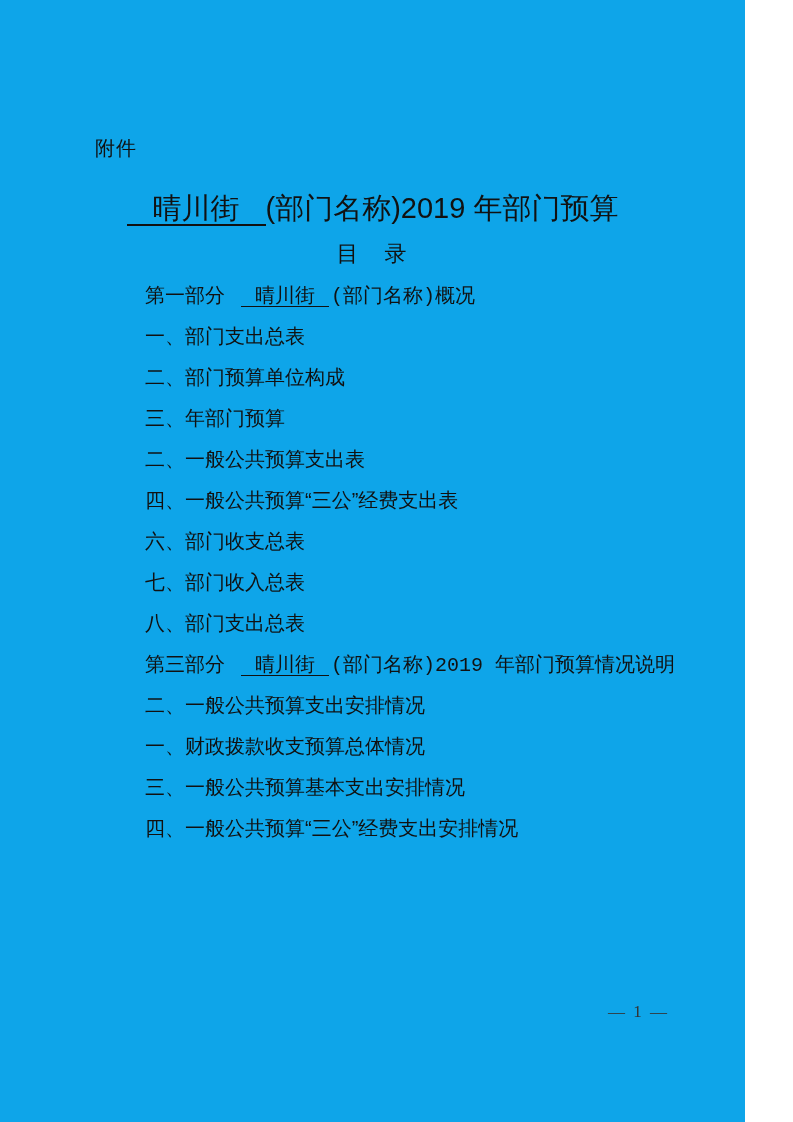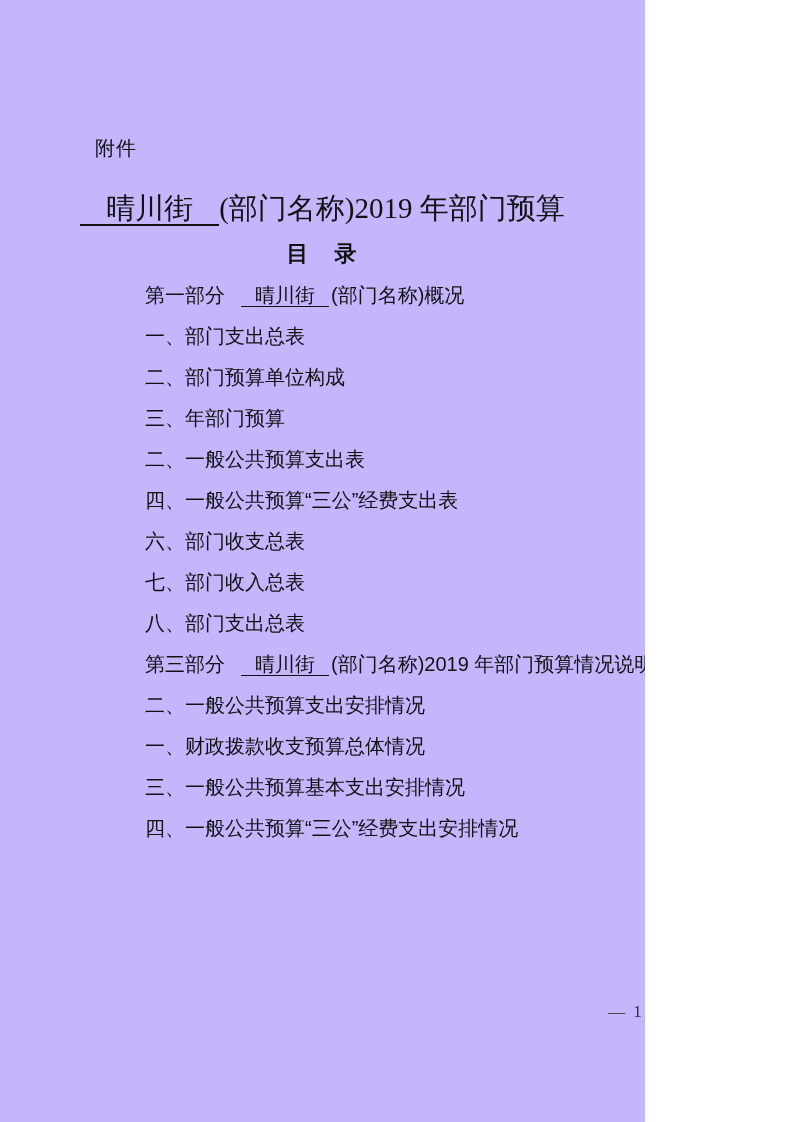--- a/index.html
+++ b/index.html
@@ -2,59 +2,59 @@
 <html><head>
 <meta charset="utf-8">
 <style>
   html, body {
     margin: 0;
     padding: 0;
     background: #ffffff;
   }
   .page {
     position: relative;
-    width: 645px;
+    width: 745px;
     height: 1122px;
-    background: #c4b5fd;
+    background: #0ea5e9;
     overflow: hidden;
     font-family: "Liberation Sans", "DejaVu Sans", sans-serif;
     color: #111111;
   }
   .attachment {
     position: absolute;
     left: 95px;
     top: 136px;
     font-size: 20px;
     line-height: 24px;
     letter-spacing: 1px;
   }
   .doc-title {
     position: absolute;
     left: 0;
     right: 0;
     top: 190px;
     text-align: center;
-    font-family: Liberation Serif, serif;
+    font-family: Liberation Sans, sans-serif;
     font-size: 29px;
     line-height: 36px;
     white-space: nowrap;
   }
   .title-underlined {
     padding: 0 26px;
     border-bottom: 2px solid #111111;
   }
   .toc-heading {
     position: absolute;
     left: 0;
     right: 0;
     top: 240px;
     text-align: center;
     font-size: 22px;
     line-height: 28px;
-    font-weight: bold;
+    font-weight: normal;
     letter-spacing: 2px;
   }
   .toc {
     position: absolute;
     left: 145px;
     top: 275px;
     right: 40px;
   }
   .toc-line {
     height: 41px;
@@ -62,20 +62,21 @@
     font-size: 20px;
     white-space: nowrap;
   }
   .part-underlined {
     padding: 0 14px;
     margin-left: 16px;
     border-bottom: 1px solid #111111;
   }
   .part-rest {
     margin-left: 2px;
+    font-family: Liberation Mono, monospace;
   }
   .footer {
     position: absolute;
     left: 608px;
     top: 1002px;
     font-family: "Liberation Serif", "DejaVu Serif", serif;
     font-size: 17px;
     line-height: 20px;
     color: #333333;
     letter-spacing: 2px;

